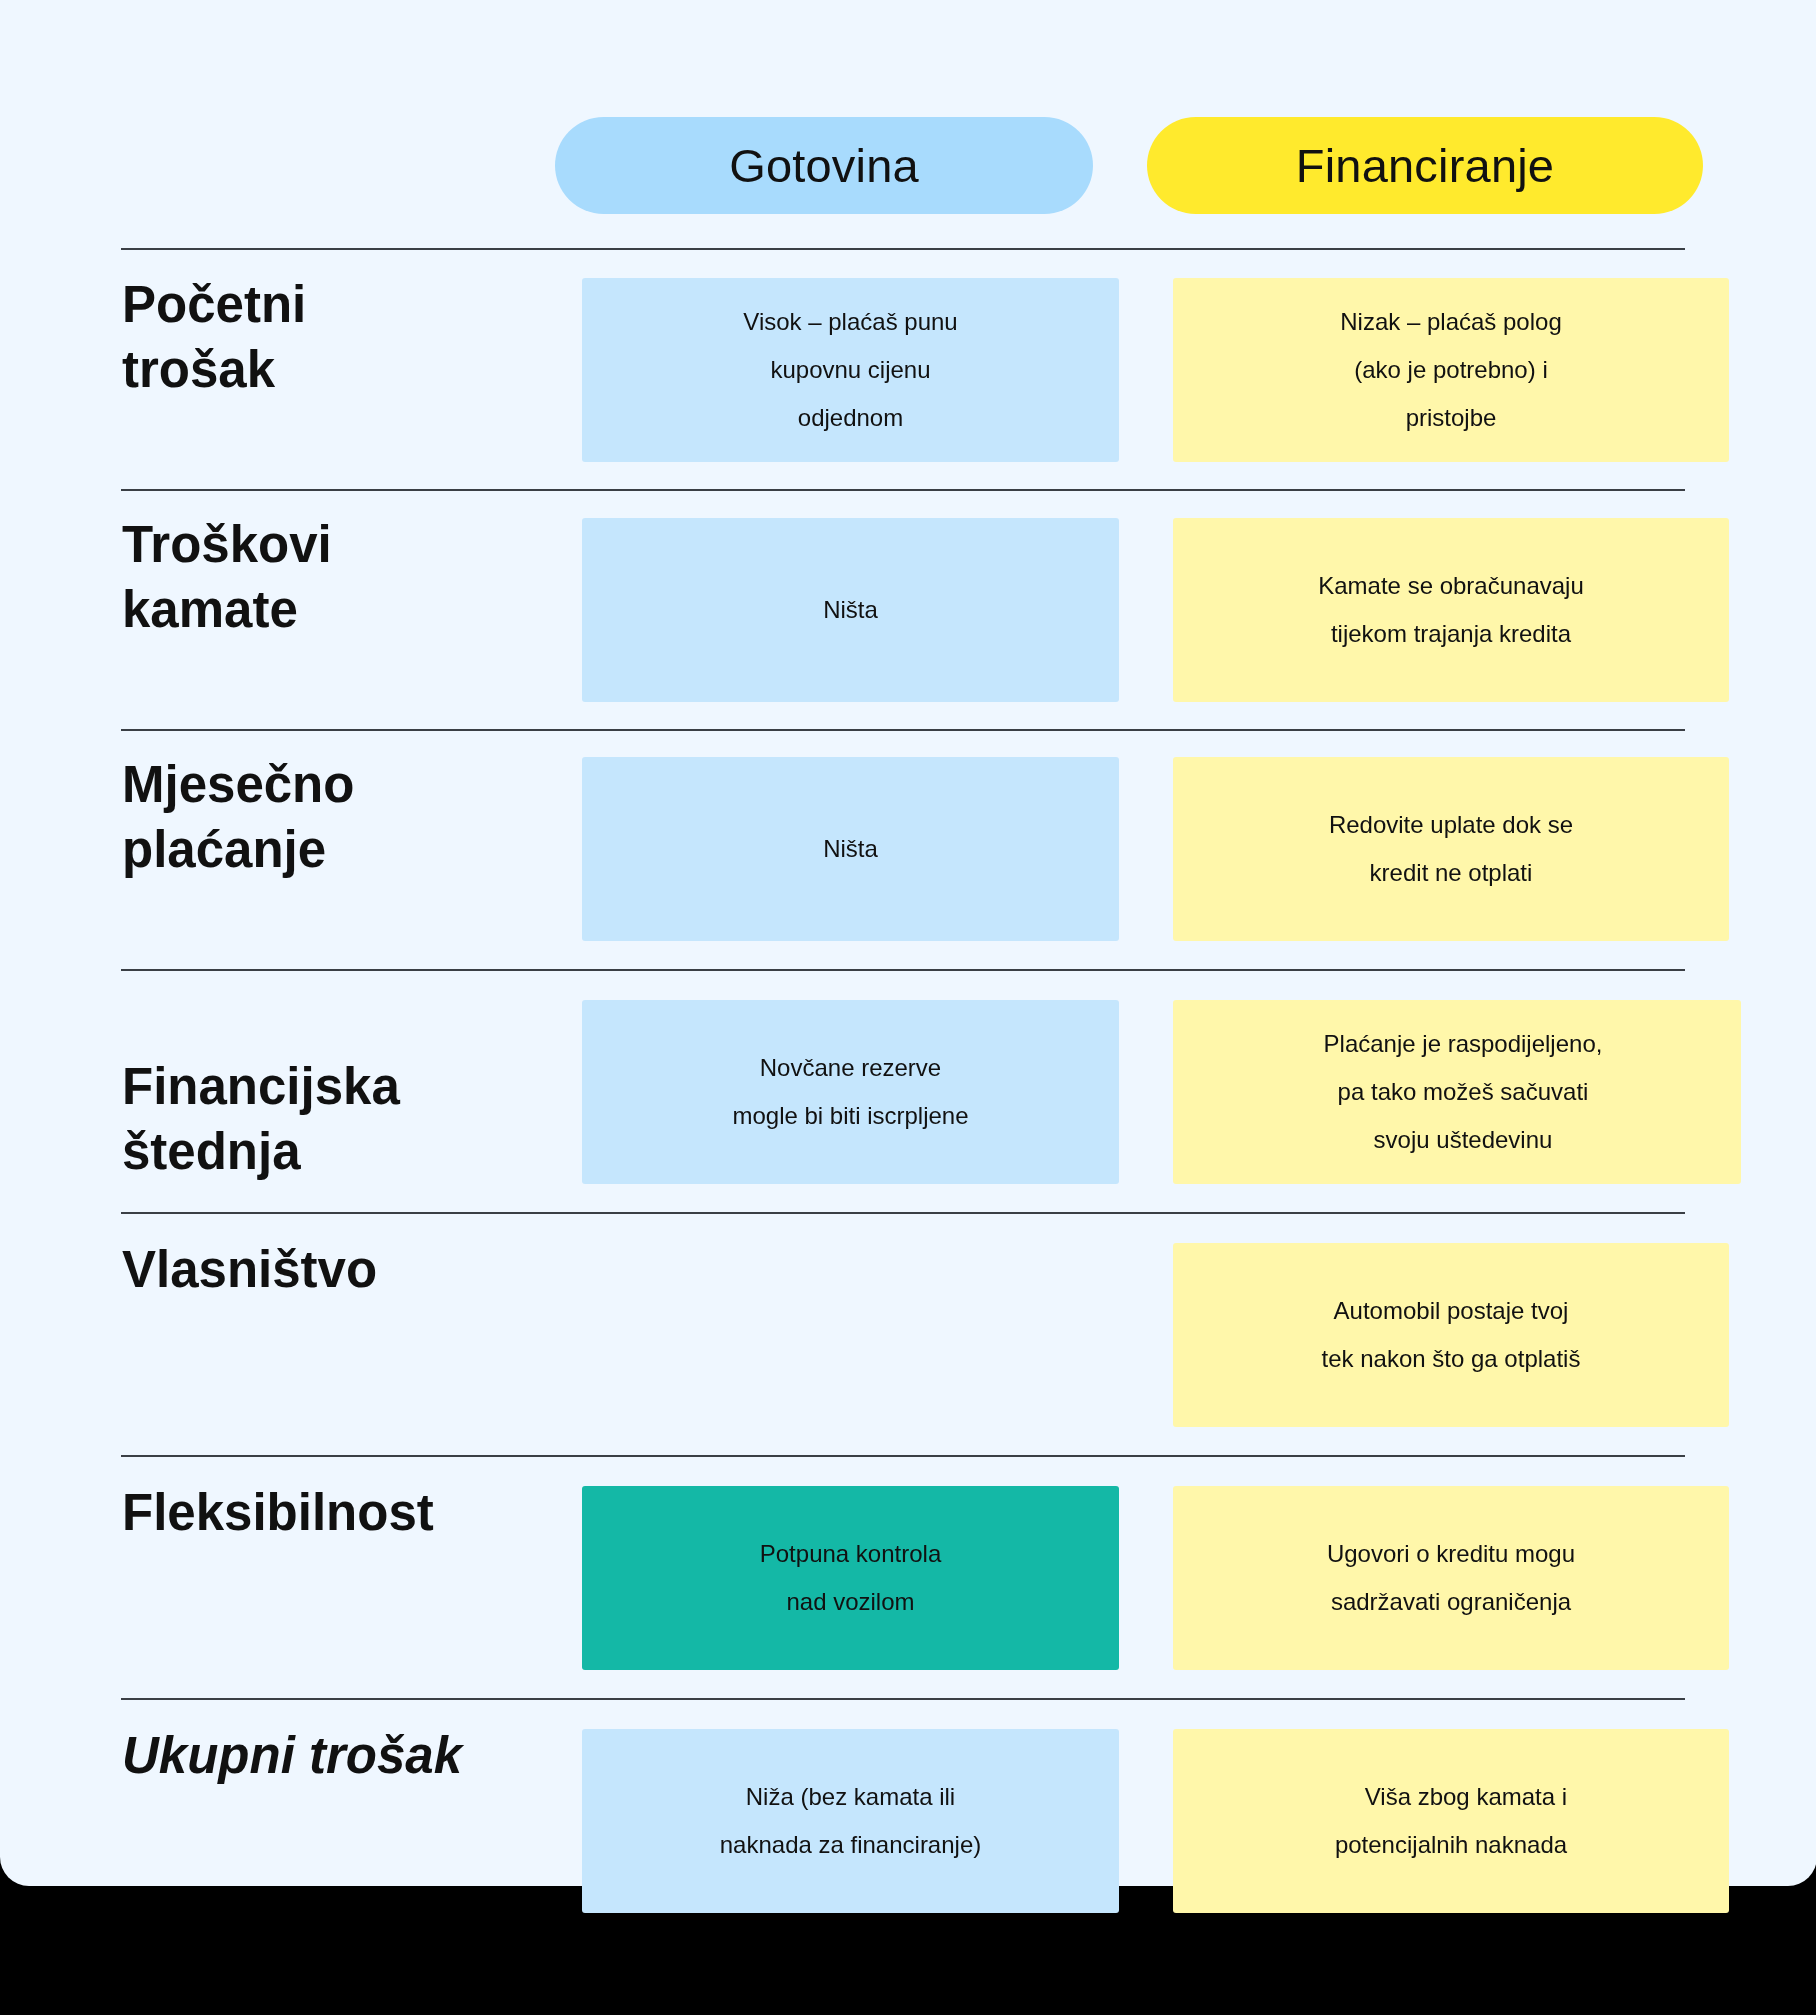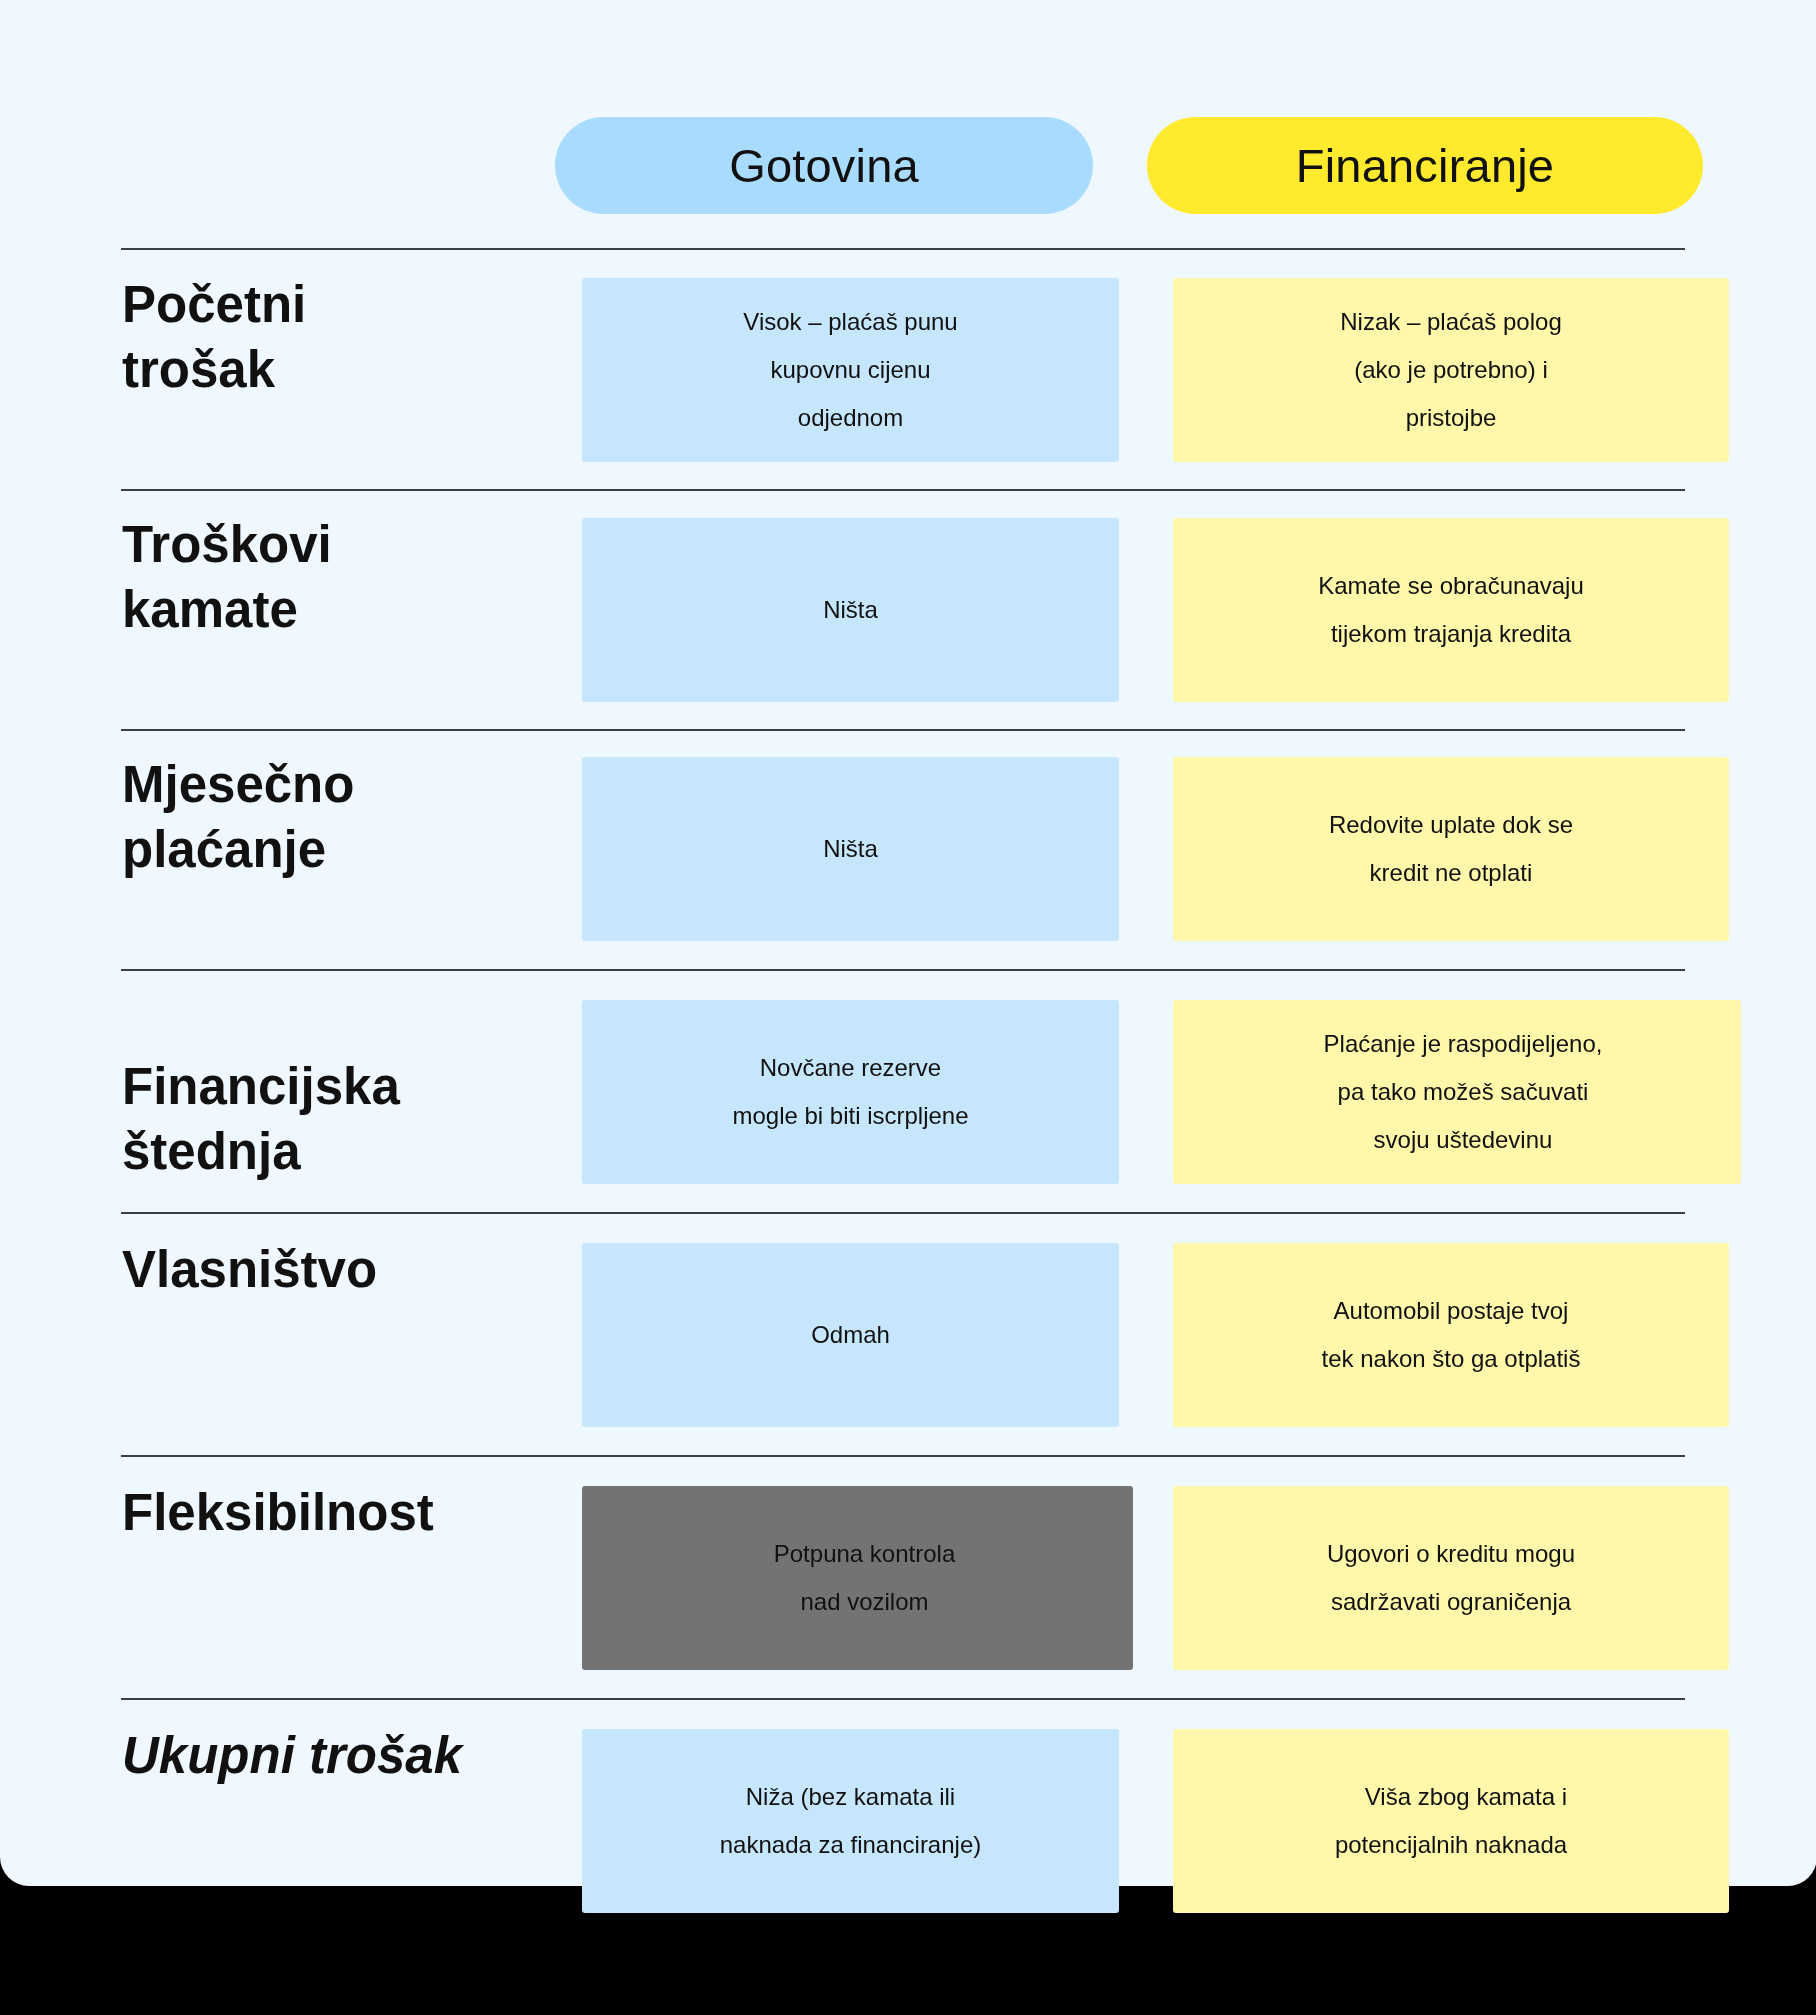--- a/index.html
+++ b/index.html
@@ -55,27 +55,26 @@
   <div class="row-label" style="top:1054px; white-space:pre-line;">Financijska
 štednja</div>
   <div class="cell cash" style="top:1000px; background:#C5E6FD;">Novčane rezerve
 mogle bi biti iscrpljene</div>
   <div class="cell fin" style="top:1000px; background:#FFF7AA;padding-left:12px;">Plaćanje je raspodijeljeno,
 pa tako možeš sačuvati
 svoju uštedevinu</div>
 
   <div class="divider" style="top:1212px;"></div>
   <div class="row-label" style="top:1237px; white-space:pre-line;">Vlasništvo</div>
-  <div class="cell cash" style="top:1243px; background:#C5E6FD;">Odmah</div>
   <div class="cell fin" style="top:1243px; background:#FFF7AA;">Automobil postaje tvoj
 tek nakon što ga otplatiš</div>
 
   <div class="divider" style="top:1455px;"></div>
   <div class="row-label" style="top:1480px; white-space:pre-line;">Fleksibilnost</div>
-  <div class="cell cash" style="top:1486px; background:#737373;padding-left:14px;">Potpuna kontrola
+  <div class="cell cash" style="top:1486px; background:#14b8a6;">Potpuna kontrola
 nad vozilom</div>
   <div class="cell fin" style="top:1486px; background:#FFF7AA;">Ugovori o kreditu mogu
 sadržavati ograničenja</div>
 
   <div class="divider" style="top:1698px;"></div>
   <div class="row-label" style="top:1723px; white-space:pre-line;font-style:italic;">Ukupni trošak</div>
   <div class="cell cash" style="top:1729px; background:#C5E6FD;">Niža (bez kamata ili
 naknada za financiranje)</div>
   <div class="cell fin" style="top:1729px; background:#FFF7AA;text-align:right;">Viša zbog kamata i
 potencijalnih naknada</div>

